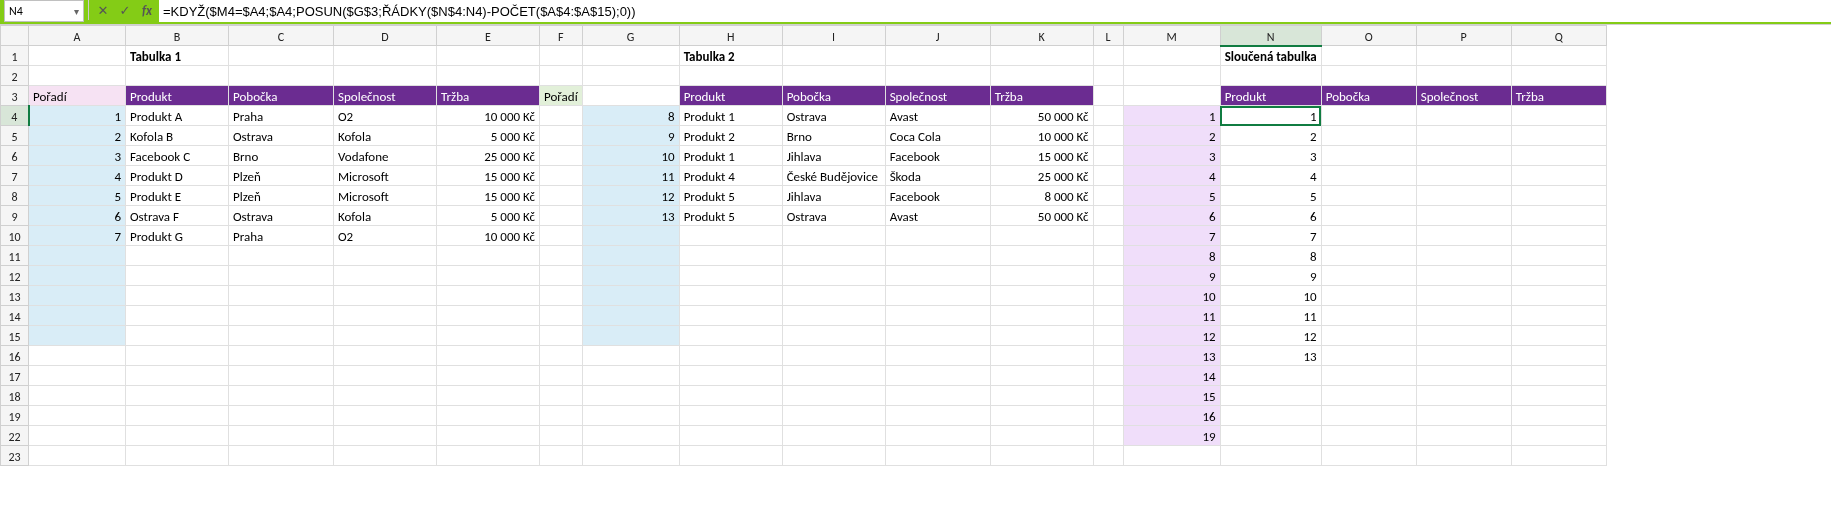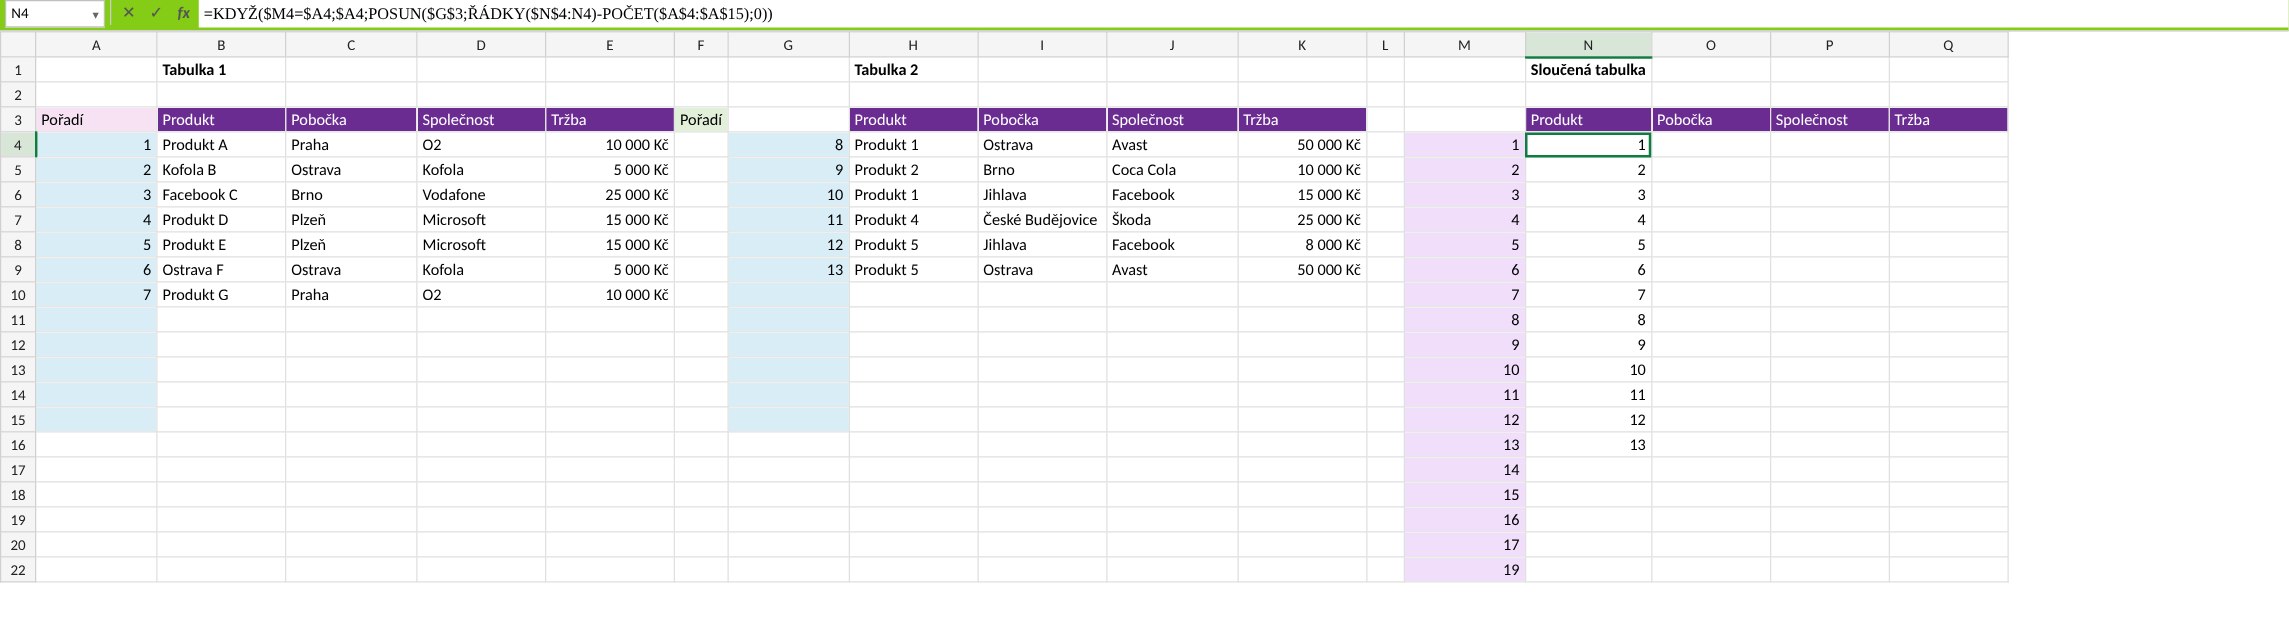--- a/index.html
+++ b/index.html
@@ -43,21 +43,21 @@
     font-size:13px;
   }
   .fb-fx { font-style: italic; font-weight:bold; color:#555;}
   .formula-input {
     flex:1;
     height:20px;
     border: none;
     outline:none;
     font-size:13px;
     padding-left:4px;
-    font-family: Liberation Serif, serif;
+    font-family: Liberation Sans, sans-serif;
   }
   .grid-wrap {
     overflow:auto;
     width:100%;
     height: calc(515px - 26px);
   }
   table.sheet {
     border-collapse: collapse;
     table-layout: fixed;
   }
@@ -551,54 +551,54 @@
           <td></td>
           <td></td>
           <td></td>
           <td class="pink-strip" style="text-align: right;">16</td>
           <td></td>
           <td></td>
           <td></td>
           <td></td>
         </tr>
         <tr>
-          <th class="row-head">20</th>
-          <td></td>
-          <td></td>
-          <td></td>
-          <td></td>
-          <td></td>
-          <td></td>
-          <td></td>
-          <td></td>
-          <td></td>
-          <td></td>
-          <td></td>
-          <td></td>
-          <td class="pink-strip" style="text-align: right;">17</td>
-          <td></td>
-          <td></td>
-          <td></td>
-          <td></td>
-        </tr>
-        <tr>
           <th class="row-head">22</th>
           <td></td>
           <td></td>
           <td></td>
           <td></td>
           <td></td>
           <td></td>
           <td></td>
           <td></td>
           <td></td>
           <td></td>
           <td></td>
           <td></td>
           <td class="pink-strip" style="text-align: right;">19</td>
+          <td></td>
+          <td></td>
+          <td></td>
+          <td></td>
+        </tr>
+        <tr>
+          <th class="row-head">23</th>
+          <td></td>
+          <td></td>
+          <td></td>
+          <td></td>
+          <td></td>
+          <td></td>
+          <td></td>
+          <td></td>
+          <td></td>
+          <td></td>
+          <td></td>
+          <td></td>
+          <td></td>
           <td></td>
           <td></td>
           <td></td>
           <td></td>
         </tr>
       </tbody>
     </table>
 </div>
 
 </body></html>

